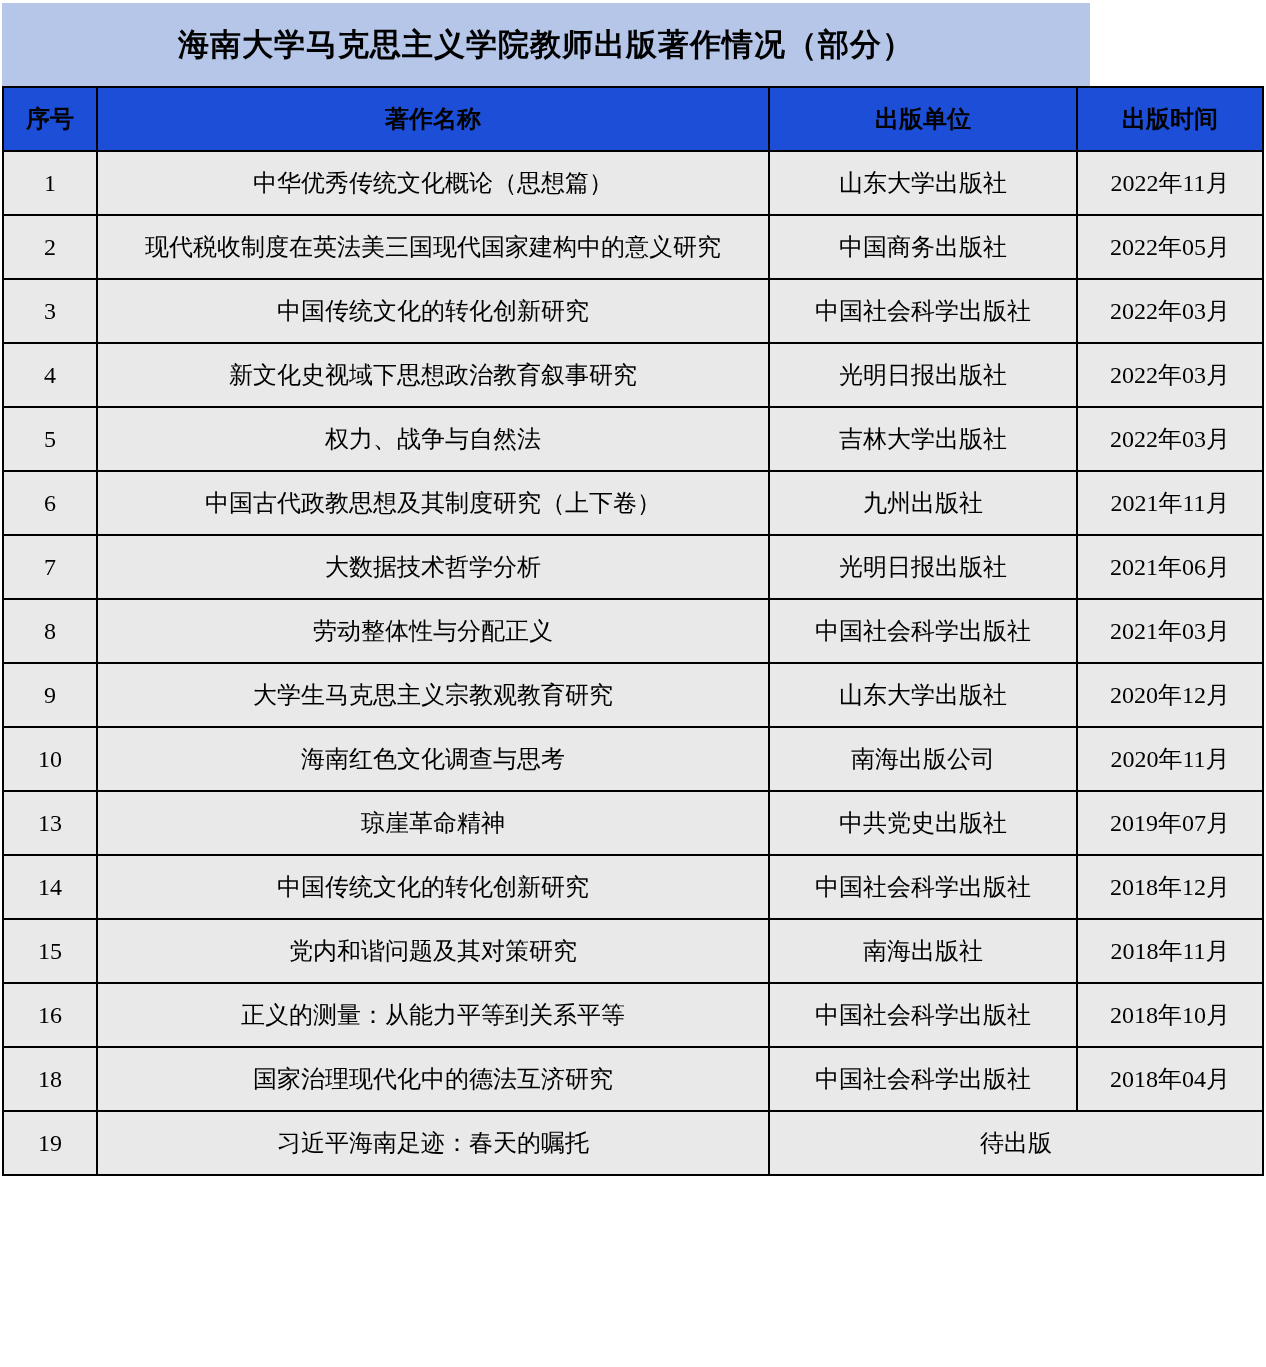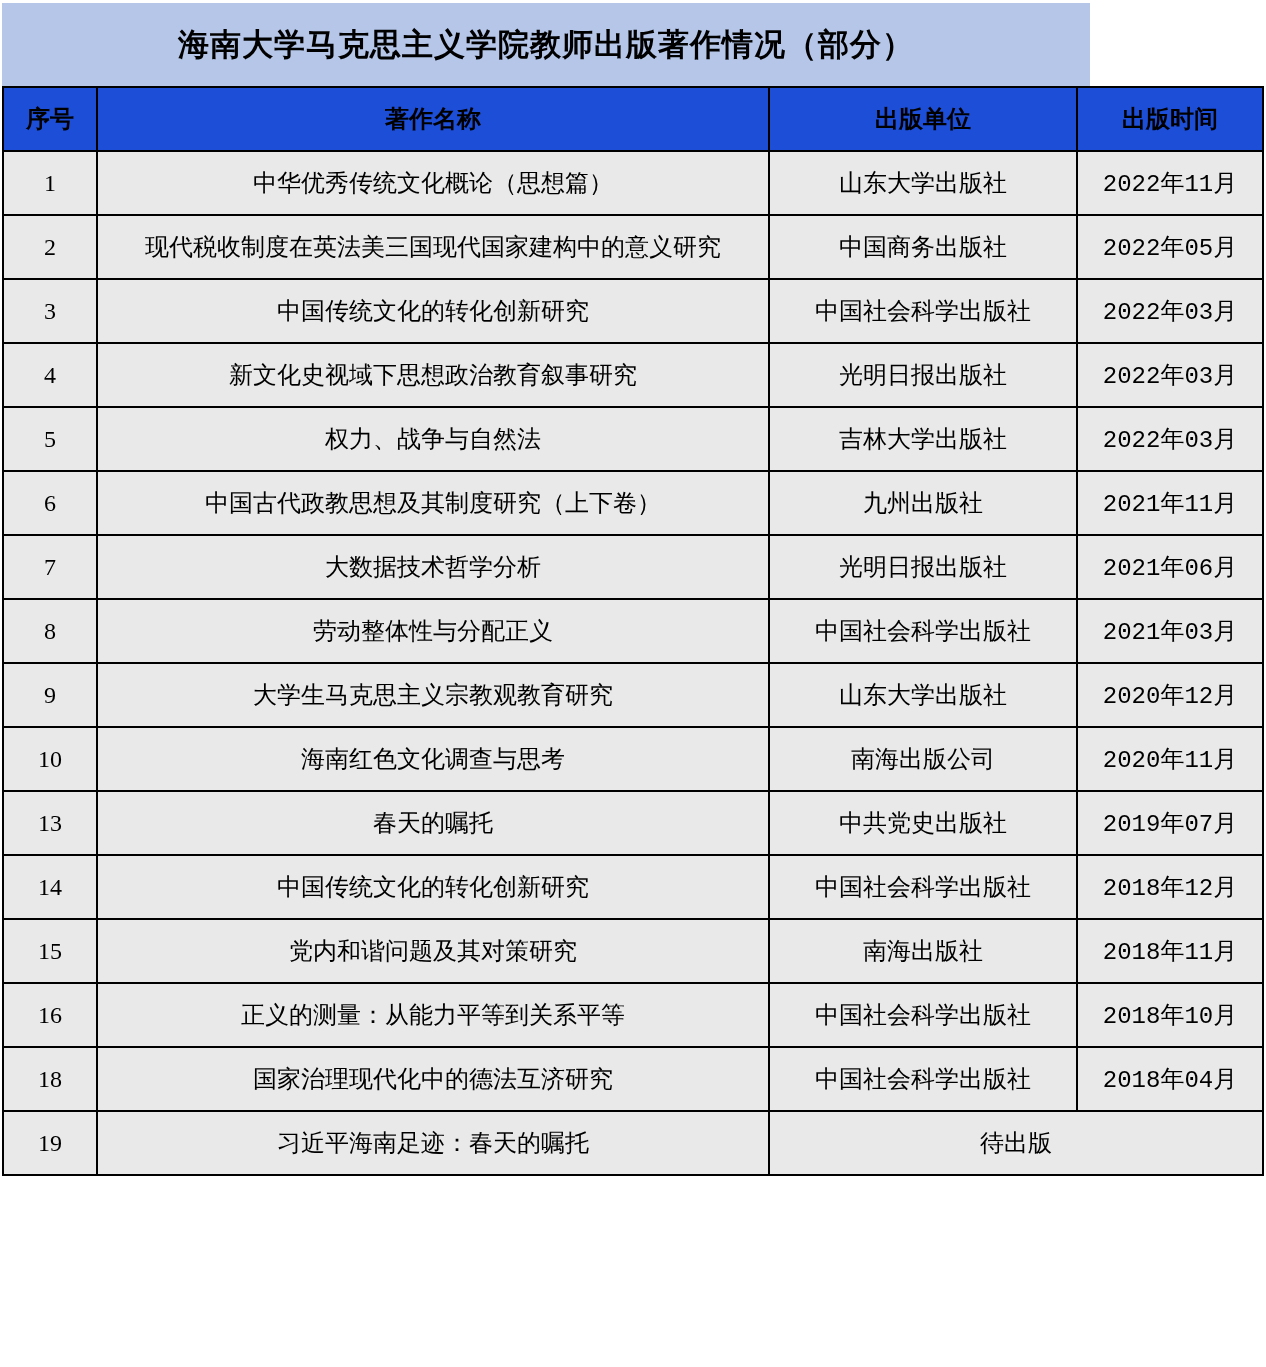--- a/index.html
+++ b/index.html
@@ -50,21 +50,21 @@
     font-weight: normal;
   }
   col.c-num   { width: 94px; }
   col.c-title { width: 672px; }
   col.c-pub   { width: 308px; }
   col.c-date  { width: 186px; }
   td.cell-num {
     font-family: "Liberation Serif", "DejaVu Serif", serif;
   }
   td.cell-date {
-    font-family: Liberation Mono, monospace;
+    font-family: Liberation Serif, serif;
   }
 </style>
 </head>
 <body>
 
 <div class="page">
   <div class="title-bar">海南大学马克思主义学院教师出版著作情况（部分）</div>
 
   <table class="pub-table">
     <colgroup>
@@ -137,21 +137,21 @@
           <td class="cell-date">2020年12月</td>
         </tr>
         <tr>
           <td class="cell-num">10</td>
           <td class="cell-title">海南红色文化调查与思考</td>
           <td class="cell-pub">南海出版公司</td>
           <td class="cell-date">2020年11月</td>
         </tr>
         <tr>
           <td class="cell-num">13</td>
-          <td class="cell-title">春天的嘱托</td>
+          <td class="cell-title">琼崖革命精神</td>
           <td class="cell-pub">中共党史出版社</td>
           <td class="cell-date">2019年07月</td>
         </tr>
         <tr>
           <td class="cell-num">14</td>
           <td class="cell-title">中国传统文化的转化创新研究</td>
           <td class="cell-pub">中国社会科学出版社</td>
           <td class="cell-date">2018年12月</td>
         </tr>
         <tr>

